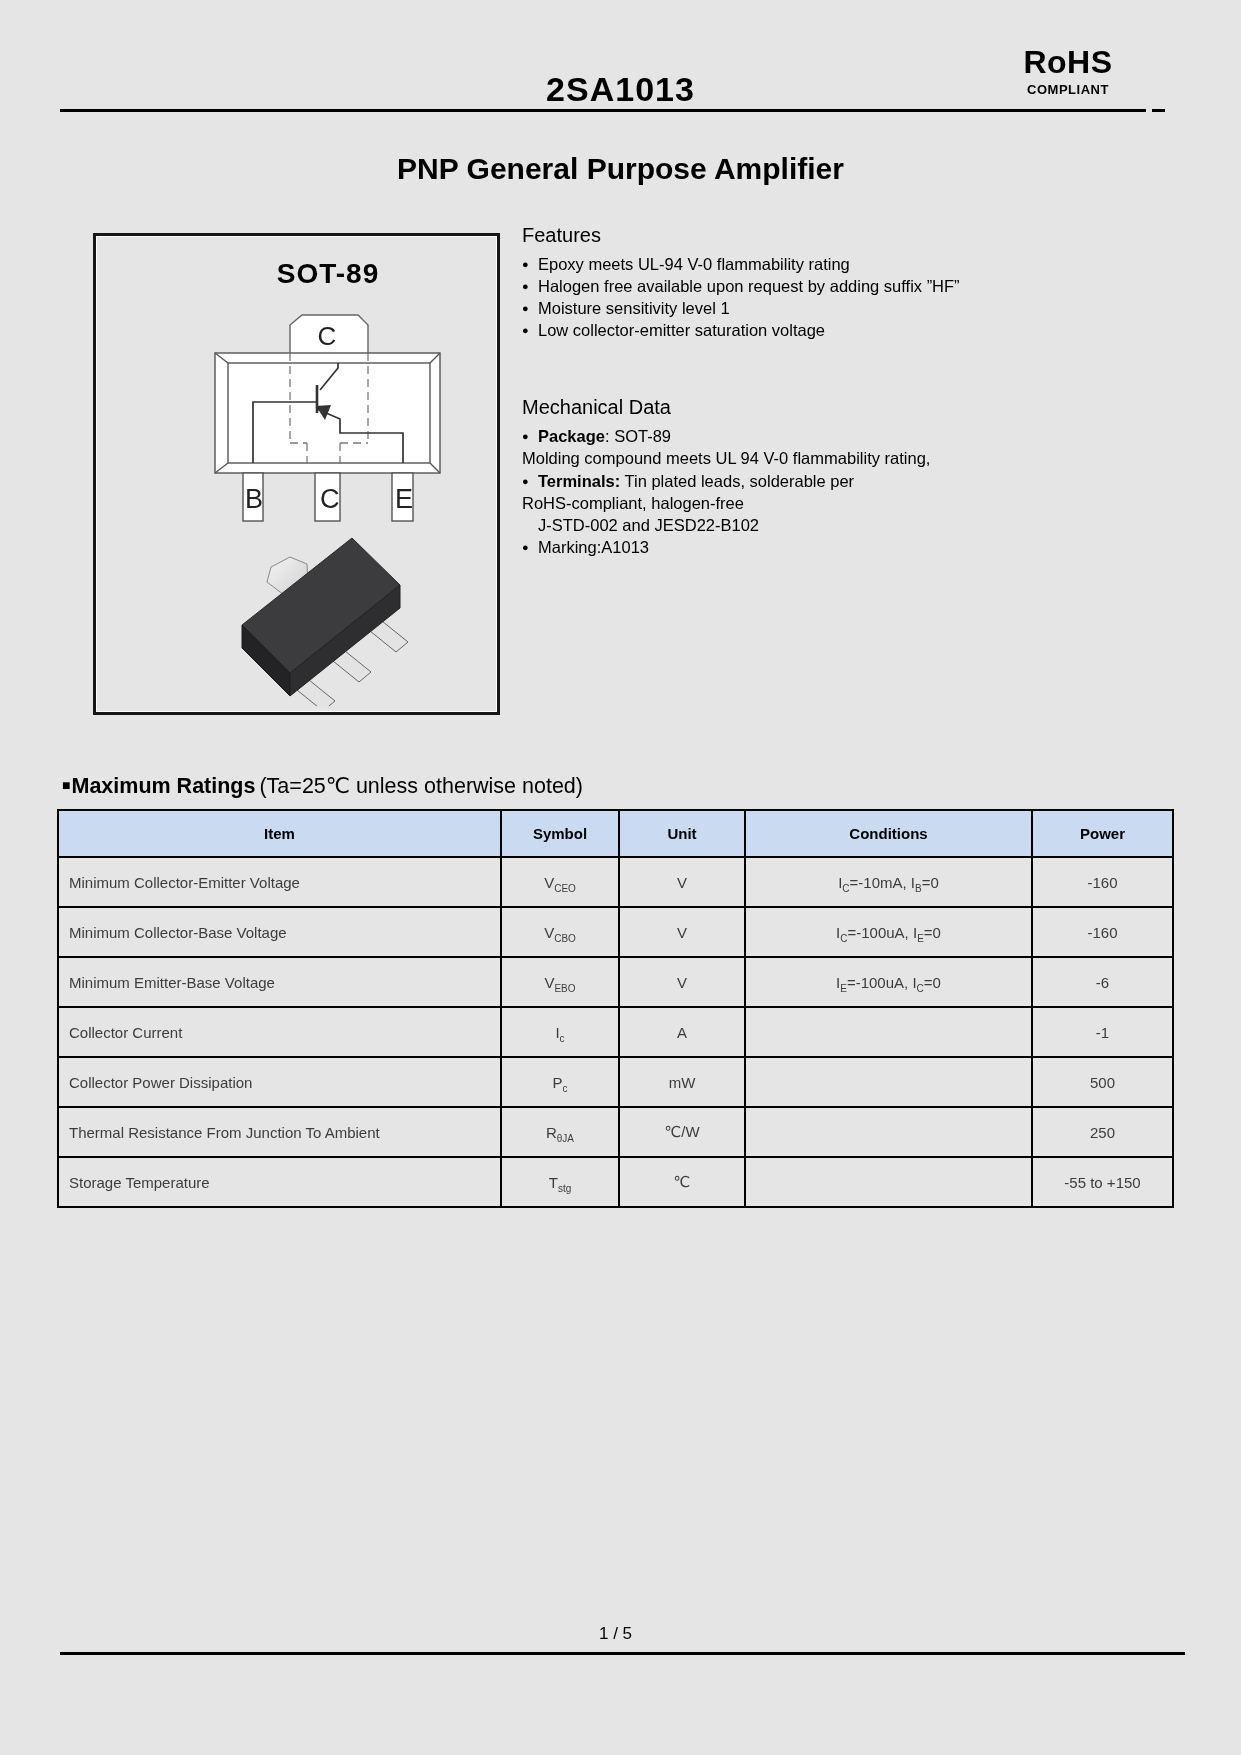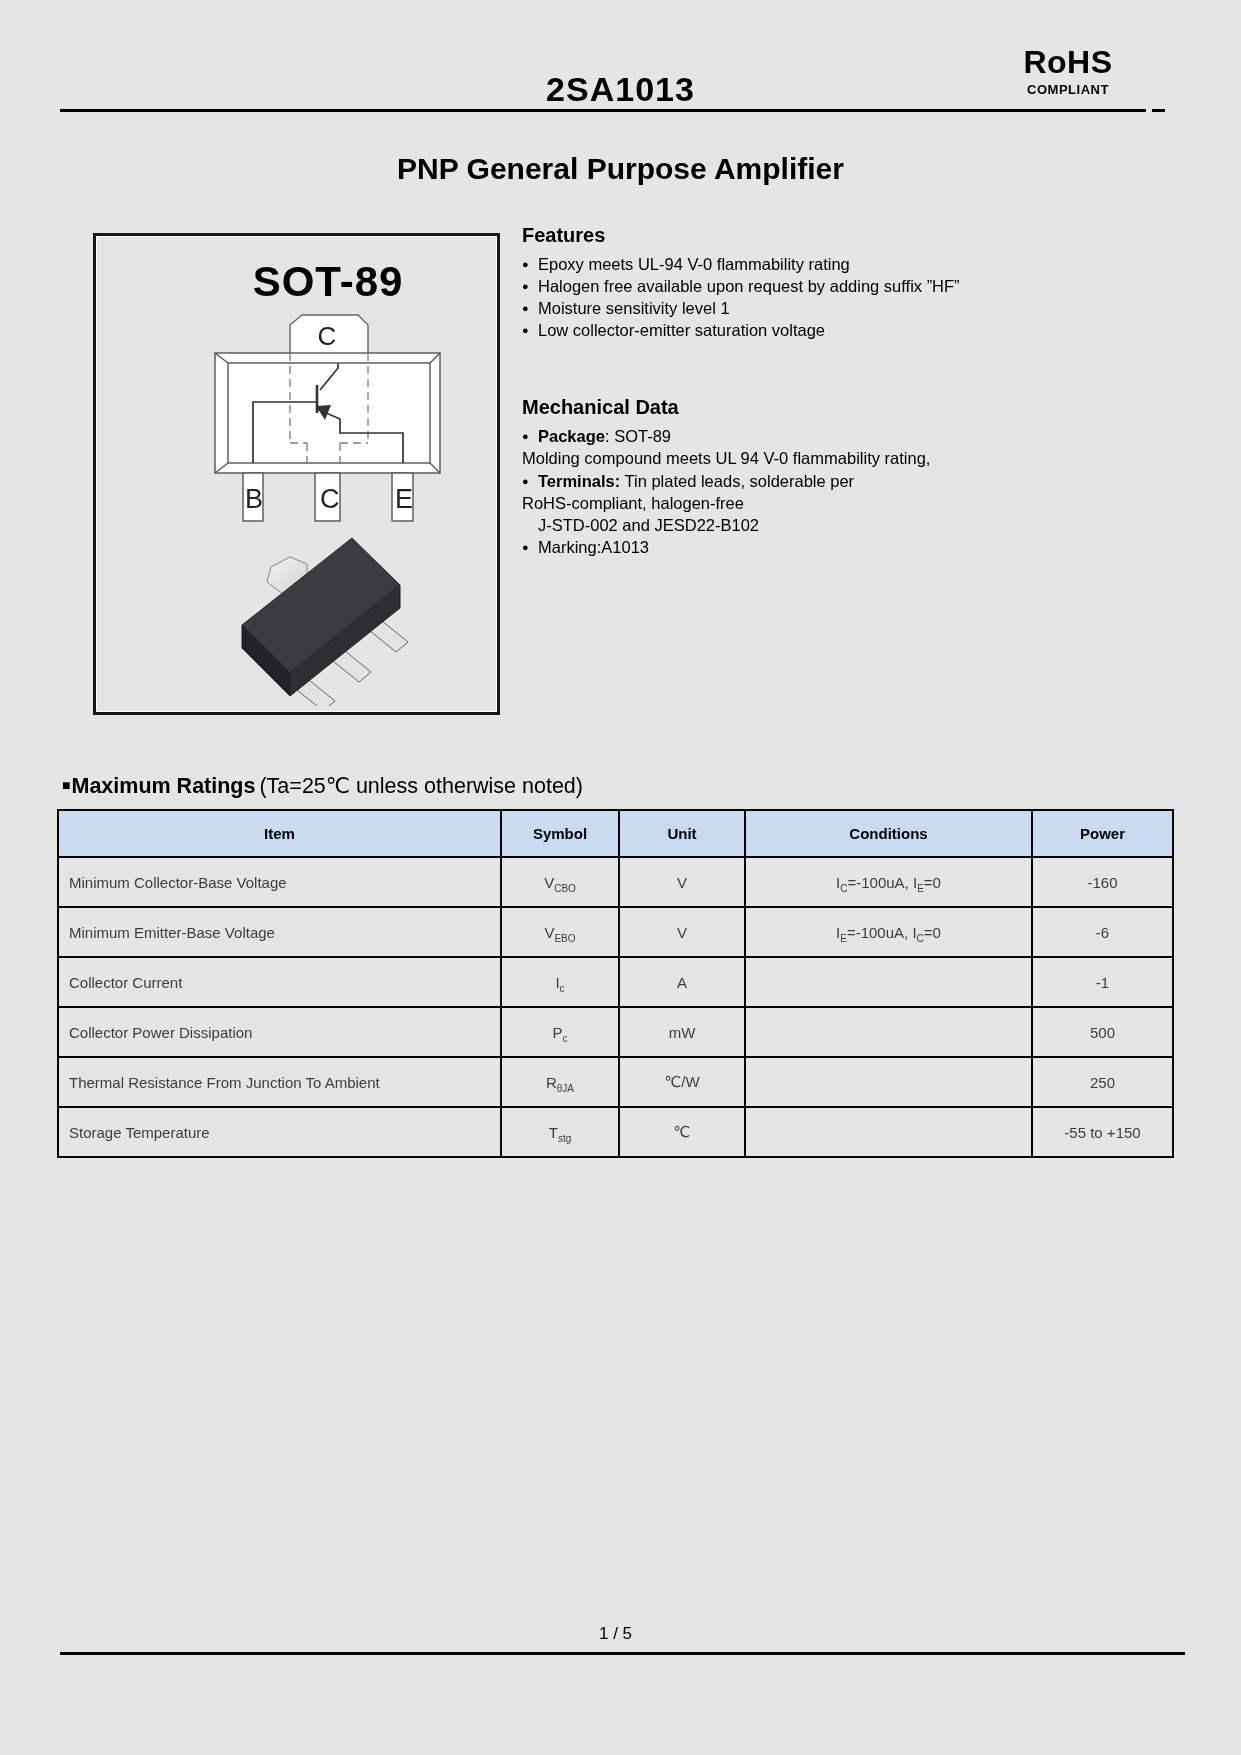--- a/index.html
+++ b/index.html
@@ -15,26 +15,26 @@
   .rohs-l2{font-size:13px;font-weight:bold;letter-spacing:.5px;margin-top:4px;}
   .header-rule{position:absolute;top:109px;left:60px;width:1086px;height:3px;background:#000;}
   .header-rule-dash{position:absolute;top:109px;left:1152px;width:13px;height:3px;background:#000;}
   
   .page-title{position:absolute;top:152px;left:0;width:1241px;text-align:center;
     font-size:30px;font-weight:bold;}
   
   .figure-box{position:absolute;top:233px;left:93px;width:401px;height:476px;
     border:3px solid #161616;box-shadow:inset 0 0 0 1px #fff;}
   .figure-title{position:absolute;top:22px;left:82px;width:300px;text-align:center;
-    font-size:42px;font-weight:bold;letter-spacing:1px;}
+    font-size:28px;font-weight:bold;letter-spacing:1px;}
   .figure-svg{position:absolute;top:0;left:0;}
   
   .features{position:absolute;top:224px;left:522px;width:580px;}
   .mechanical{position:absolute;top:396px;left:522px;width:580px;}
-  .sec-heading{margin:0 0 6px 0;font-size:20px;font-weight:bold;}
+  .sec-heading{margin:0 0 6px 0;font-size:20px;font-weight:normal;}
   .blist{margin:0;padding:0;list-style:none;font-size:16.5px;line-height:22px;}
   .blist li{white-space:nowrap;}
   .blt{display:inline-block;width:16px;font-size:11px;vertical-align:2px;}
   .mline{font-size:16.5px;line-height:22.3px;white-space:nowrap;}
   .mline .ind{display:inline-block;width:16px;}
   
   .mr-heading{position:absolute;top:773px;left:62px;font-size:21.5px;white-space:nowrap;}
   .mr-heading .sq{font-size:14px;vertical-align:3px;margin-right:1px;}
   .mr-heading b{margin-right:4px;}
   table.ratings{position:absolute;top:809px;left:57px;width:1115px;
@@ -158,20 +158,27 @@
         <tr id="ratings-head">
           <th>Item</th>
           <th>Symbol</th>
           <th>Unit</th>
           <th>Conditions</th>
           <th>Power</th>
         </tr>
       </thead>
     <tbody id="ratings-body">
         <tr>
+          <td class="item">Minimum Collector-Emitter Voltage</td>
+          <td>V<sub>CEO</sub></td>
+          <td>V</td>
+          <td>I<sub>C</sub>=-10mA, I<sub>B</sub>=0</td>
+          <td>-160</td>
+        </tr>
+        <tr>
           <td class="item">Minimum Collector-Base Voltage</td>
           <td>V<sub>CBO</sub></td>
           <td>V</td>
           <td>I<sub>C</sub>=-100uA, I<sub>E</sub>=0</td>
           <td>-160</td>
         </tr>
         <tr>
           <td class="item">Minimum Emitter-Base Voltage</td>
           <td>V<sub>EBO</sub></td>
           <td>V</td>

